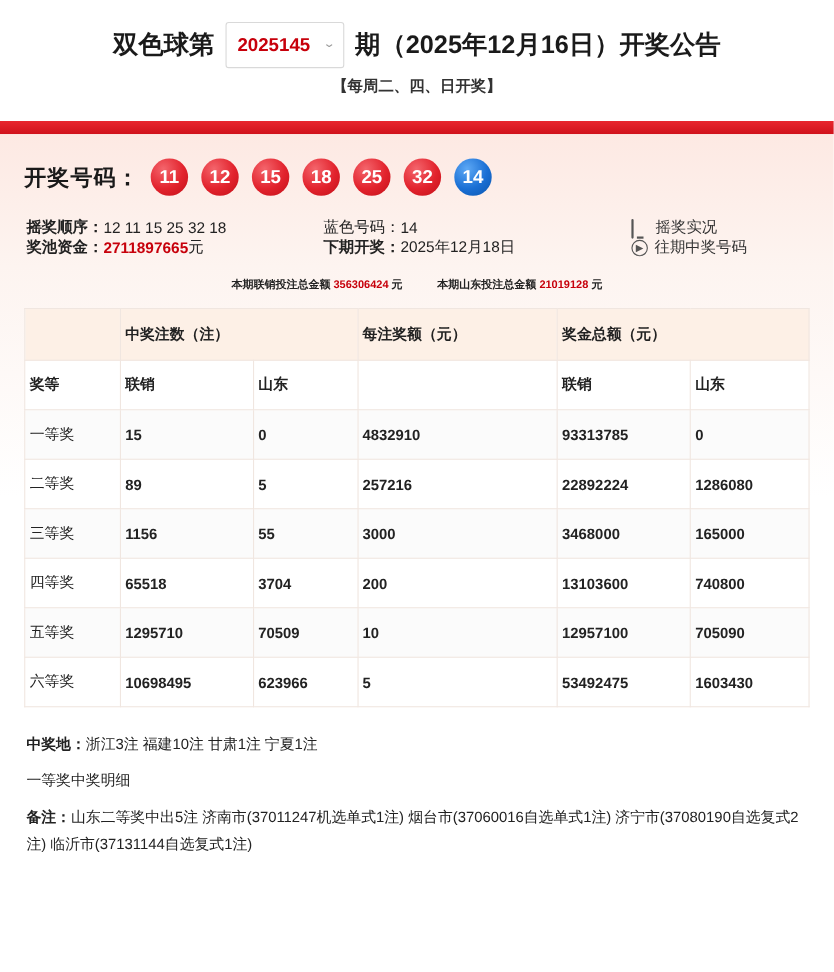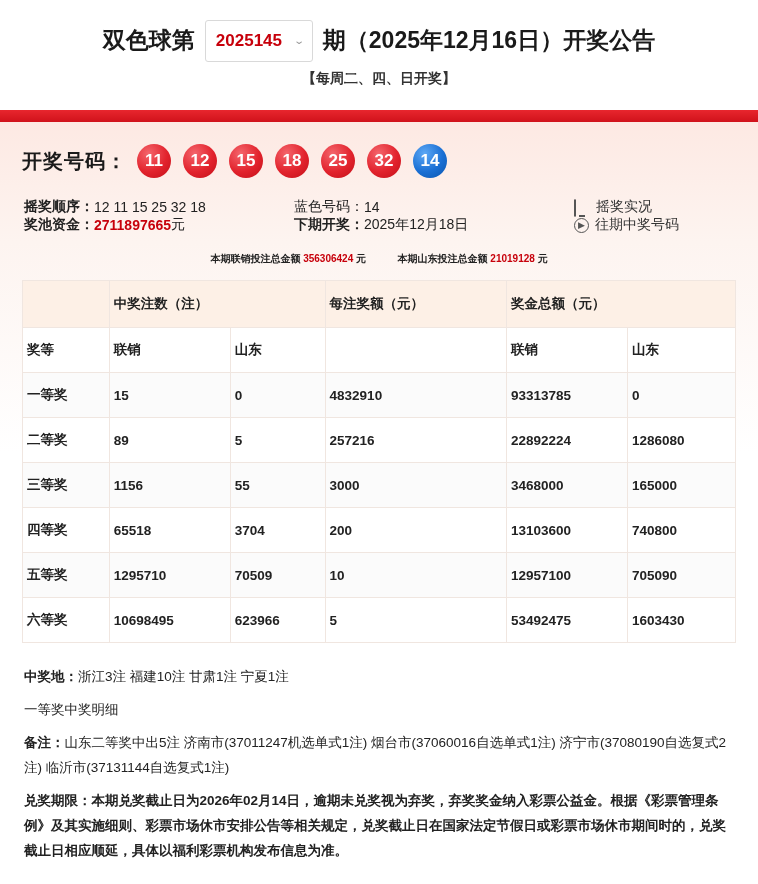--- a/index.html
+++ b/index.html
@@ -161,21 +161,21 @@
     background: #fdf0e6;
     font-weight: bold;
     padding: 14px 4px;
   }
   table.prize thead tr.head2 th {
     background: #ffffff;
     font-weight: bold;
   }
   table.prize tbody tr:nth-child(odd) td { background: #fbfbfb; }
   table.prize tbody tr:nth-child(even) td { background: #ffffff; }
-  table.prize td.level { font-weight: bold; margin-top: 18px; }
+  table.prize td.level { font-weight: normal; margin-top: 18px; }
   table.prize td.bold { font-weight: bold; }
   
   .notes {
     font-size: 13.5px;
     color: #222;
     line-height: 1.85;
     padding: 14px 2px 0 2px;
   }
   .notes .b { font-weight: bold; }
   .notes p { margin: 8px 0; }
@@ -324,19 +324,16 @@
     <div class="notes">
       <p>
         <span class="b">中奖地：</span><span>浙江3注 福建10注 甘肃1注 宁夏1注</span>
       </p>
       <p>
         <span>一等奖中奖明细</span>
       </p>
       <p>
         <span class="b">备注：</span><span>山东二等奖中出5注 济南市(37011247机选单式1注) 烟台市(37060016自选单式1注) 济宁市(37080190自选复式2注) 临沂市(37131144自选复式1注)</span>
       </p>
-      <p>
-        <span class="b">兑奖期限：</span><span class="inline-b">本期兑奖截止日为2026年02月14日，逾期未兑奖视为弃奖，弃奖奖金纳入彩票公益金。根据《彩票管理条例》及其实施细则、彩票市场休市安排公告等相关规定，兑奖截止日在国家法定节假日或彩票市场休市期间时的，兑奖截止日相应顺延，具体以福利彩票机构发布信息为准。</span>
-      </p>
     </div>
 
   </div>
 </div>
 
 </body></html>

